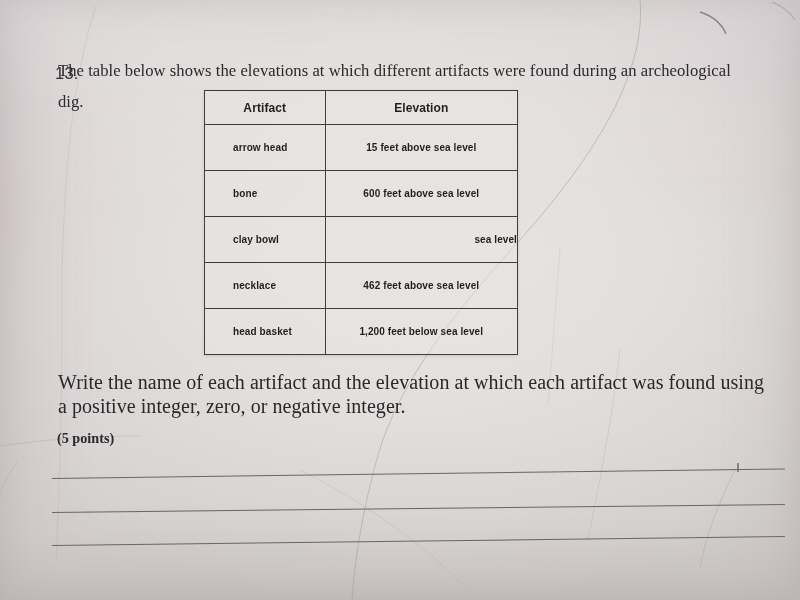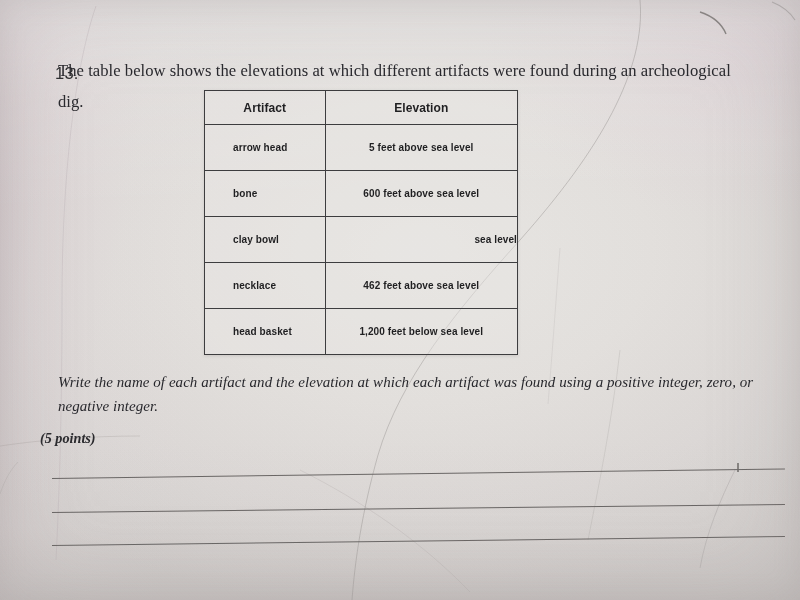--- a/index.html
+++ b/index.html
@@ -86,33 +86,31 @@
     font-size: 16.6px;
     line-height: 31px;
     color: #25252a;
     letter-spacing: 0.05px;
   }
   .q-prompt {
     position: absolute;
     left: 58px;
     top: 370px;
     width: 712px;
-    font-size: 15px;
+    font-size: 20px;
     line-height: 24px;
     color: #25252a;
     letter-spacing: 0.05px;
-    font-style: italic;
   }
   .q-points {
     position: absolute;
-    left: 40px;
+    left: 57px;
     top: 430px;
     font-size: 14.2px;
     font-weight: bold;
-    font-style: italic;
     color: #26262a;
   }
 
   
   .elev-table {
     position: absolute;
     left: 204px;
     top: 90px;
     width: 314px;
     border-collapse: collapse;
@@ -196,21 +194,21 @@
   <table class="elev-table">
     <thead>
       <tr>
         <th class="col-artifact">Artifact</th>
         <th class="col-elev">Elevation</th>
       </tr>
     </thead>
     <tbody>
       <tr>
         <td class="cell-artifact">arrow head</td>
-        <td class="cell-elev">5 feet above sea level</td>
+        <td class="cell-elev">15 feet above sea level</td>
       </tr>
       <tr>
         <td class="cell-artifact">bone</td>
         <td class="cell-elev">600 feet above sea level</td>
       </tr>
       <tr>
         <td class="cell-artifact">clay bowl</td>
         <td class="cell-elev align-left">sea level</td>
       </tr>
       <tr>

